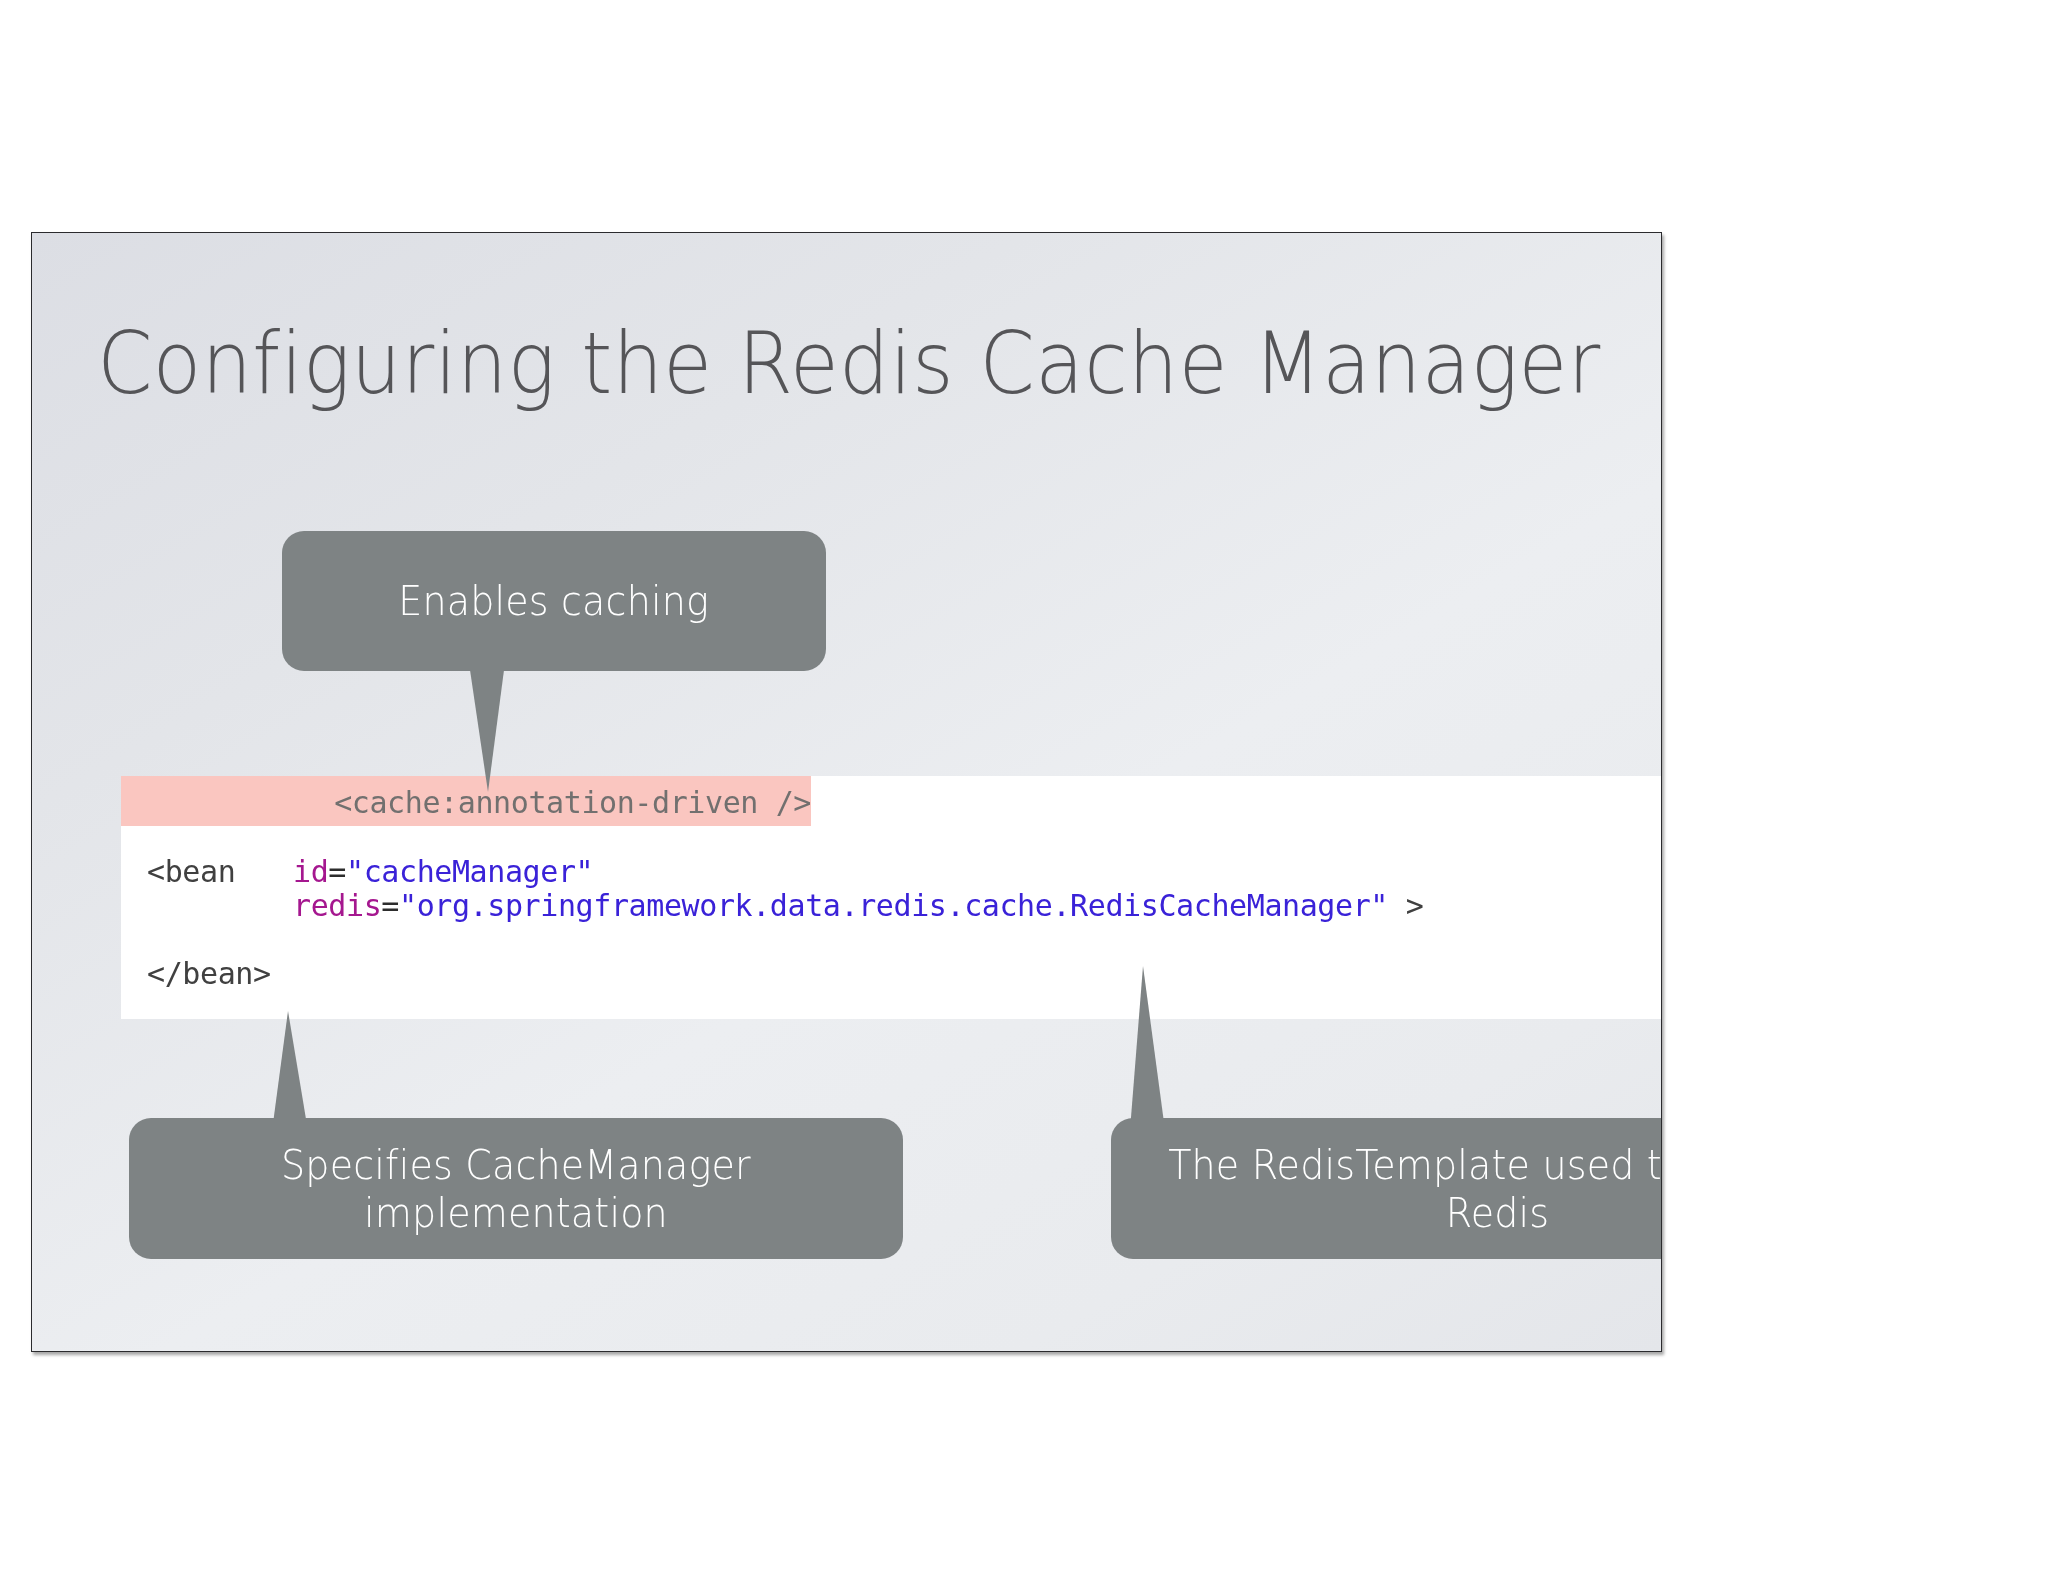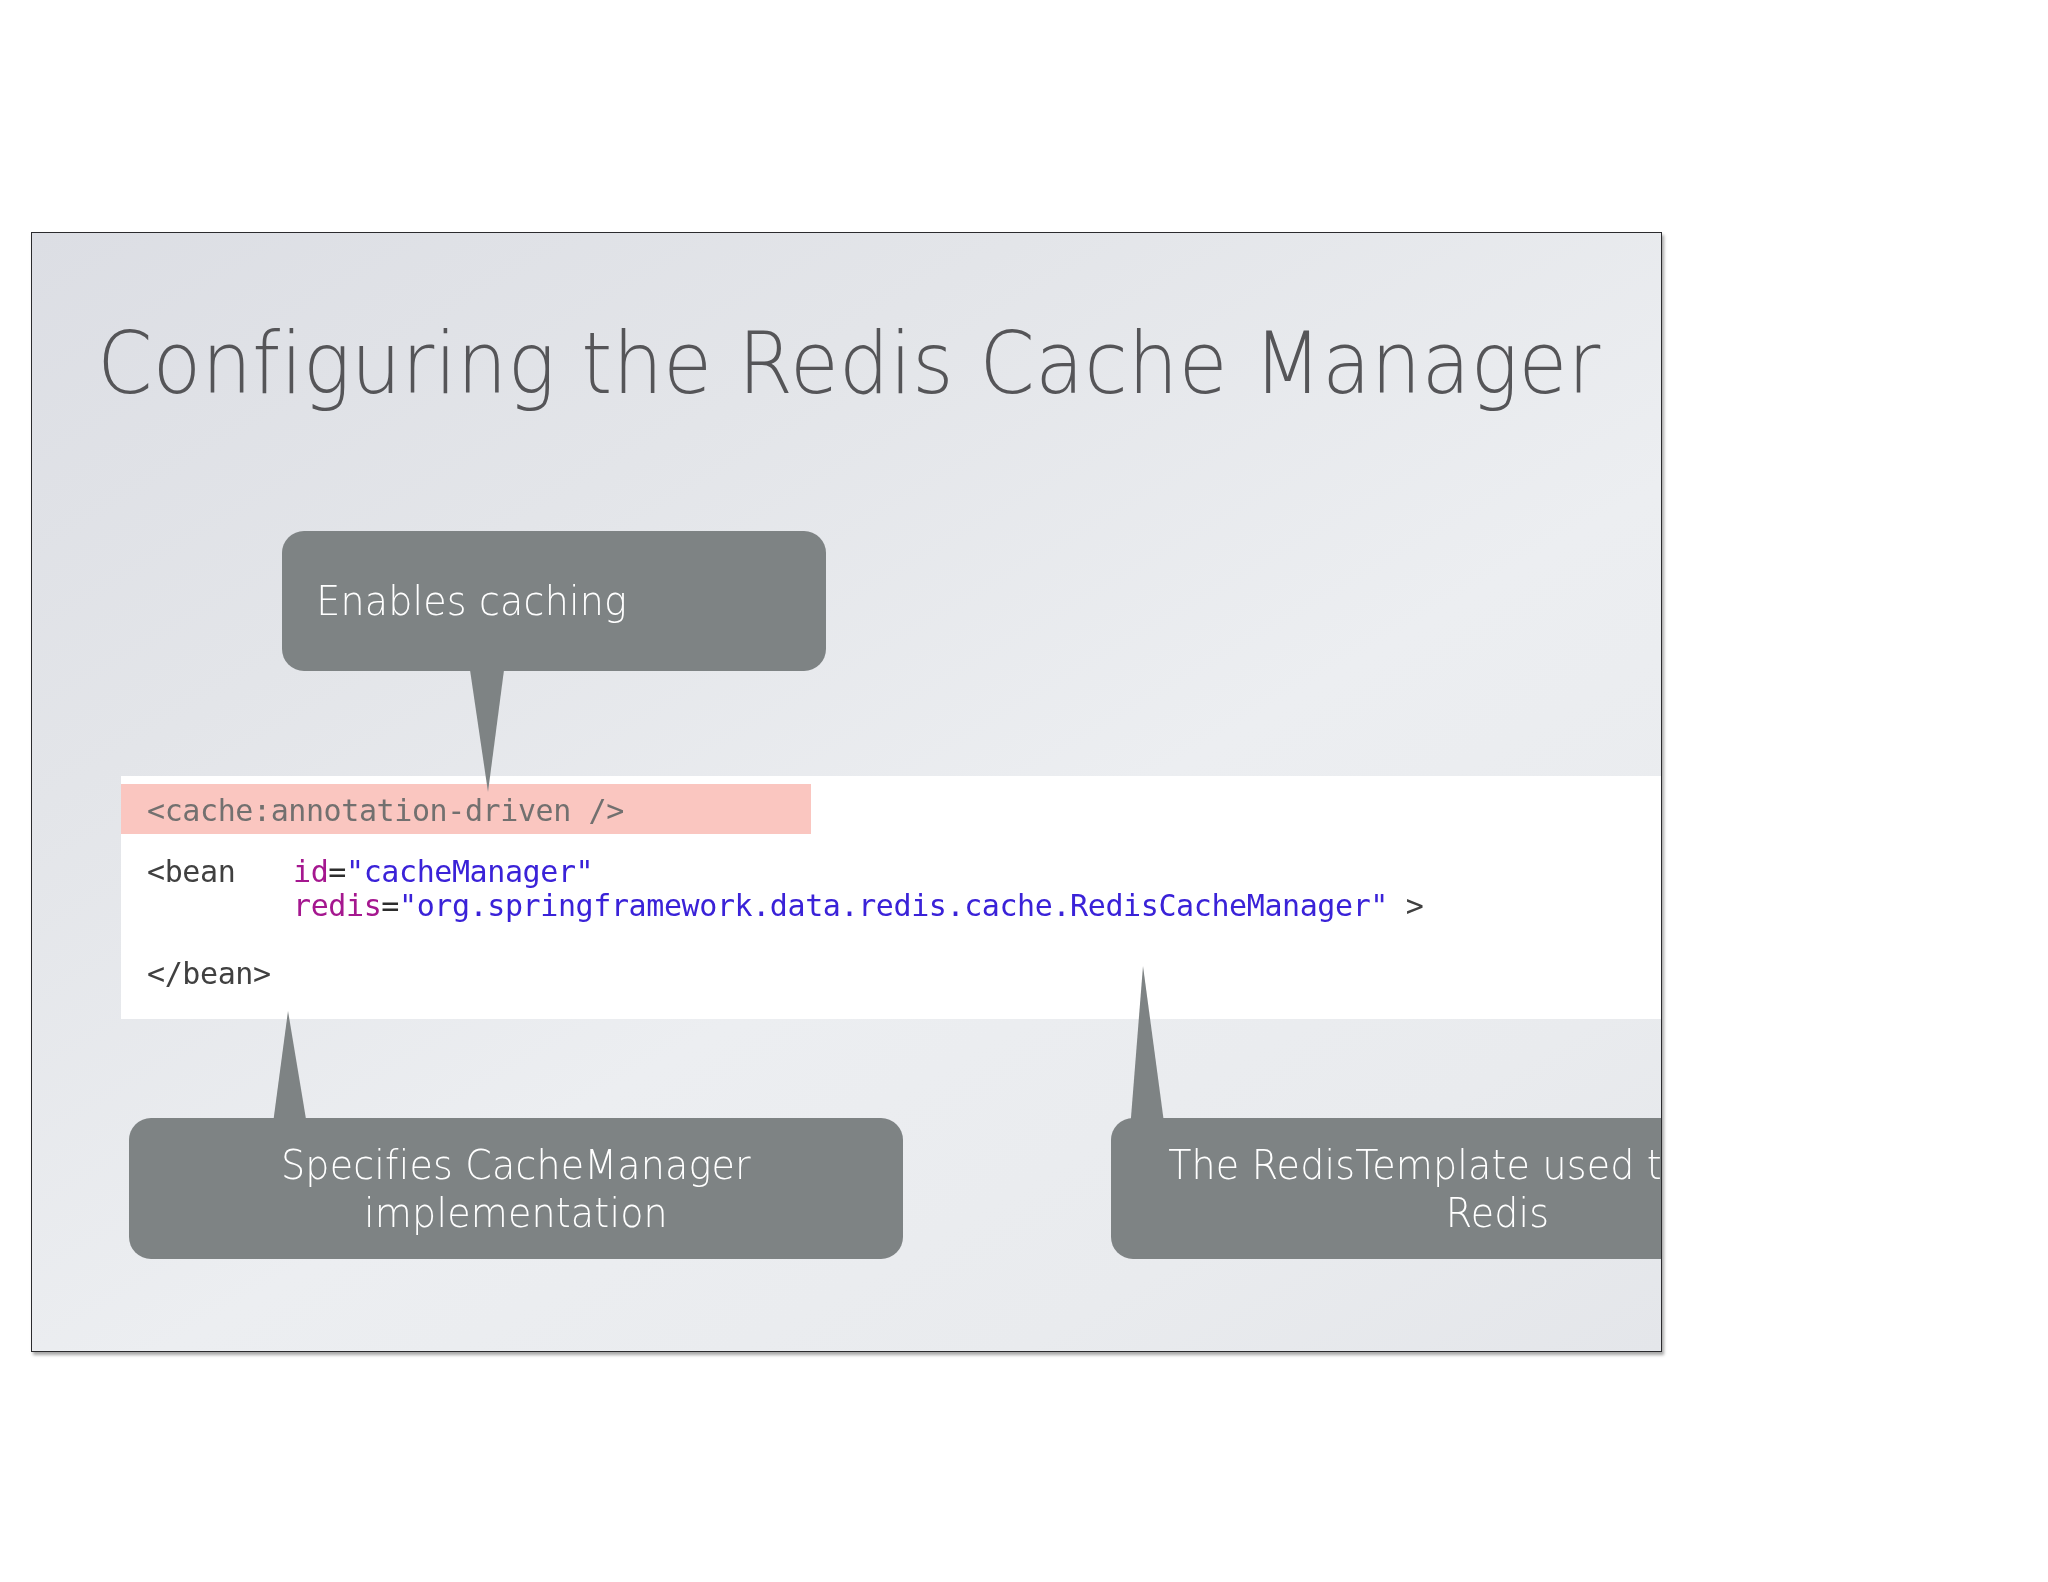--- a/index.html
+++ b/index.html
@@ -57,27 +57,28 @@
   .code-line {
     position: absolute;
     font-family: "DejaVu Sans Mono", monospace;
     font-size: 30px;
     line-height: 34px;
     letter-spacing: -0.4px;
     white-space: pre;
   }
   #code-line-0 {
     left: 0px;
-    top: 8px;
+    top: 0px;
     width: 690px;
     height: 50px;
     background: #fac6c0;
     padding: 10px 0 0 26px;
     box-sizing: border-box;
     color: #72706f;
+    text-align: right;
   }
   #code-line-1 { left: 26px; top: 79px; }
   #code-line-2 { left: 26px; top: 113px; }
   #code-line-3 { left: 26px; top: 147px; }
   #code-line-4 { left: 26px; top: 181px; }
 
   .tok-tag    { color: #404040; }
   .tok-attr   { color: #a5178f; margin-left: 40px; }
   .tok-str    { color: #3a22d8; }
   .tok-eq     { color: #2d2d2d; }
@@ -85,20 +86,21 @@
   .tok-slash  { color: #2f6f6c; }
 
   
   .callout {
     position: absolute;
     background: #7e8384;
     border-radius: 22px;
     color: #ffffff;
     display: flex;
     align-items: center;
+    justify-content: center;
     text-align: center;
     font-family: "DejaVu Sans", sans-serif;
     font-weight: 300;
     font-size: 40px;
     line-height: 48px;
     letter-spacing: 0.2px;
     padding: 0 26px;
     box-sizing: border-box;
   }
   .callout-text { transform: scaleX(0.95); }

